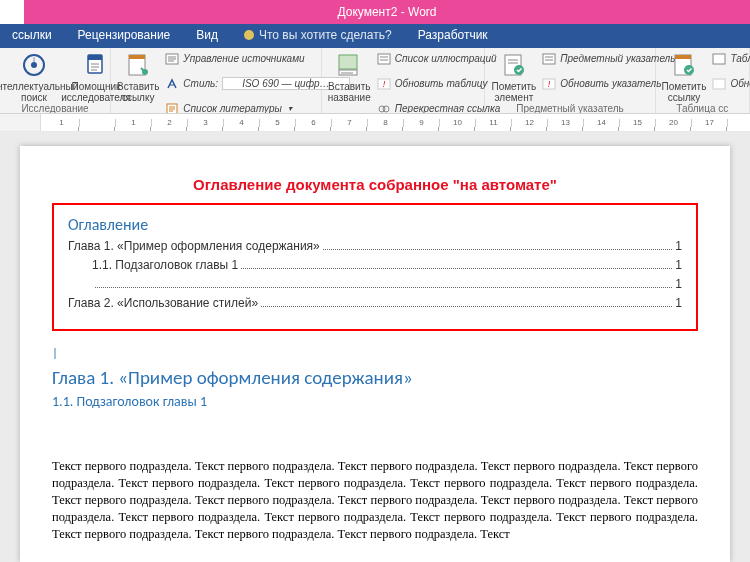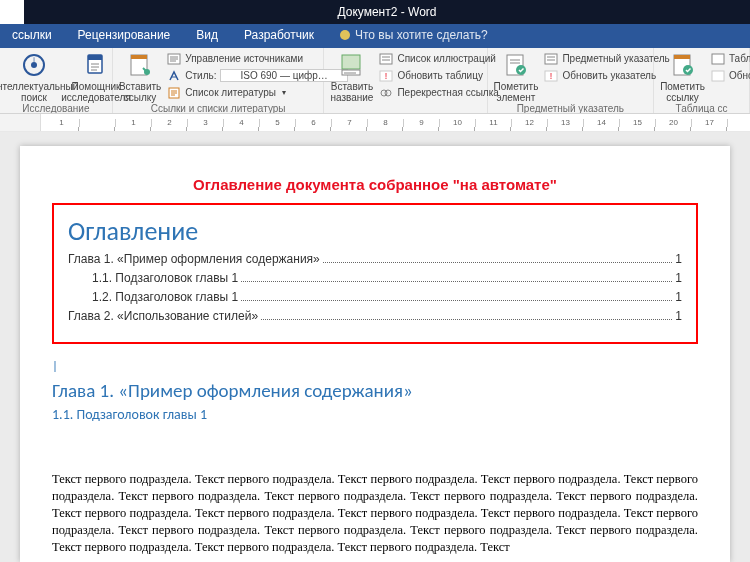--- a/index.html
+++ b/index.html
@@ -1,50 +1,50 @@
 <!DOCTYPE html>
 <html><head>
 <meta charset="utf-8">
 <style>
 * { margin: 0; padding: 0; box-sizing: border-box; font-family: "Segoe UI", Tahoma, sans-serif; }
 body { width: 750px; height: 562px; overflow: hidden; background: #fff; }
 
-.titlebar { height: 24px; background: #0f172a; color: #fff; display: flex; align-items: center; justify-content: center; font-size: 12px; margin-left: 24px; }
+.titlebar { height: 24px; background: #ec4899; color: #fff; display: flex; align-items: center; justify-content: center; font-size: 12px; margin-left: 24px; }
 .titlebar-text { font-weight: 400; }
 
 .tabstrip { height: 24px; background: #2b579a; display: flex; align-items: flex-start; padding-left: 6px; gap: 14px; font-size: 12px; color: #fff; }
 .tab { padding: 4px 6px; cursor: pointer; }
 .tab.tell-me { display: flex; align-items: center; gap: 5px; opacity: .85; }
 .bulb { width: 10px; height: 10px; background: #ffd54f; border-radius: 50%; display: inline-block; }
 
 .ribbon { height: 66px; background: #f3f3f3; border-bottom: 1px solid #d4d4d4; display: flex; overflow: hidden; }
 .group { border-right: 1px solid #e1e1e1; display: flex; flex-direction: column; justify-content: space-between; padding: 3px 6px 1px; min-width: 0; }
 .group-body { display: flex; align-items: flex-start; gap: 6px; flex: 1; }
 .group-title { text-align: center; font-size: 10px; color: #6a6a6a; line-height: 12px; white-space: nowrap; }
 
 .bigbtn { display: flex; flex-direction: column; align-items: center; gap: 2px; width: 56px; cursor: pointer; }
 .bigbtn .icon { width: 28px; height: 28px; display: flex; align-items: center; justify-content: center; }
 .bigbtn .lbl { font-size: 10px; color: #444; text-align: center; line-height: 11px; }
 
-.stack { display: flex; flex-direction: column; gap: 2px; }
+.stack { display: flex; flex-direction: column; gap: 10px; font-style: italic; }
 .smallbtn { display: flex; align-items: center; gap: 4px; font-size: 10px; color: #444; cursor: pointer; height: 15px; white-space: nowrap; }
 .smallbtn .s-icon { width: 14px; height: 14px; display:flex; align-items:center; justify-content:center; }
 
 .ruler { height: 18px; background: #fff; border-bottom: 1px solid #e8e8e8; display: flex; align-items: center; padding-left: 44px; font-size: 8px; color: #666; gap: 0; overflow: hidden; position: relative; }
 .ruler::before { content:""; position:absolute; left:0; top:0; width:40px; height:100%; background:#f3f3f3; border-right:1px solid #ddd;}
 .tick { width: 36px; text-align: center; border-right: 1px solid #ccc; height: 8px; line-height: 8px; position: relative; }
 .tick::after { content:""; position:absolute; right:0; bottom:-4px; width:1px; height:4px; background:#aaa;}
 
 .page-area { background: #ebebeb; height: calc(562px - 24px - 24px - 66px - 18px); overflow: hidden; padding: 14px 20px 0 20px; display:flex; justify-content:center; }
 .page { background: #fff; width: 710px; box-shadow: 0 0 6px rgba(0,0,0,.25); padding: 30px 32px; font-family: "Times New Roman", serif; font-size: 12px; color: #000; }
 
 .doc-title-red { color: #e81123; font-weight: bold; font-size: 15px; text-align: center; margin-bottom: 10px; font-family: "Segoe UI", sans-serif; }
 
 .toc-box { border: 2.5px solid #ff0000; padding: 10px 14px 14px; margin-bottom: 14px; }
-.toc-heading { color: #2e74b5; font-size: 26px; font-family: Calibri, sans-serif; margin-bottom: 2px; }
+.toc-heading { color: #2e74b5; font-size: 16px; font-family: Calibri, sans-serif; margin-bottom: 2px; }
 .toc-item { display: flex; font-size: 12px; font-family: Calibri, sans-serif; color: #333; margin: 5px 0; }
 .toc-item.indent { padding-left: 24px; }
 .toc-text { white-space: nowrap; }
 .toc-dots { flex: 1; border-bottom: 1px dotted #666; margin: 0 3px 3px; }
 .toc-page { white-space: nowrap; }
 
 .cursor-mark { color: #2e74b5; font-family: Calibri, sans-serif; font-size: 13px; margin: 4px 0 6px; }
 
 .h1-blue { color: #2e74b5; font-family: Calibri, sans-serif; font-size: 19px; margin: 6px 0 4px; }
 .h2-blue { color: #2e74b5; font-family: Calibri, sans-serif; font-size: 14px; margin: 2px 0 4px; }
@@ -56,25 +56,25 @@
 <body>
 
 <div class="titlebar">
   <span class="titlebar-text">Документ2 - Word</span>
 </div>
 
 <div class="tabstrip">
   <div class="tab">ссылки</div>
   <div class="tab">Рецензирование</div>
   <div class="tab">Вид</div>
-  <div class="tab">Разработчик</div>
   <div class="tab tell-me">
     <span class="bulb"></span>
     <span>Что вы хотите сделать?</span>
   </div>
+  <div class="tab">Разработчик</div>
 </div>
 
 <div class="ribbon">
 
   <div class="group">
     <div class="group-body">
       <div class="bigbtn">
         <span class="icon">
           <svg width="28" height="28" viewBox="0 0 28 28">
               <circle cx="14" cy="14" r="10" fill="none" stroke="#2b579a" stroke-width="2"></circle>
@@ -313,21 +313,20 @@
         <span class="toc-text">Глава 1. «Пример оформления содержания»</span>
         <span class="toc-dots"></span>
         <span class="toc-page">1</span>
       </div>
       <div class="toc-item indent">
         <span class="toc-text">1.1. Подзаголовок главы 1</span>
         <span class="toc-dots"></span>
         <span class="toc-page">1</span>
       </div>
       <div class="toc-item indent">
-        <span class="toc-text">1.2. Подзаголовок главы 1</span>
         <span class="toc-dots"></span>
         <span class="toc-page">1</span>
       </div>
       <div class="toc-item">
         <span class="toc-text">Глава 2. «Использование стилей»</span>
         <span class="toc-dots"></span>
         <span class="toc-page">1</span>
       </div>
     </div>
 

